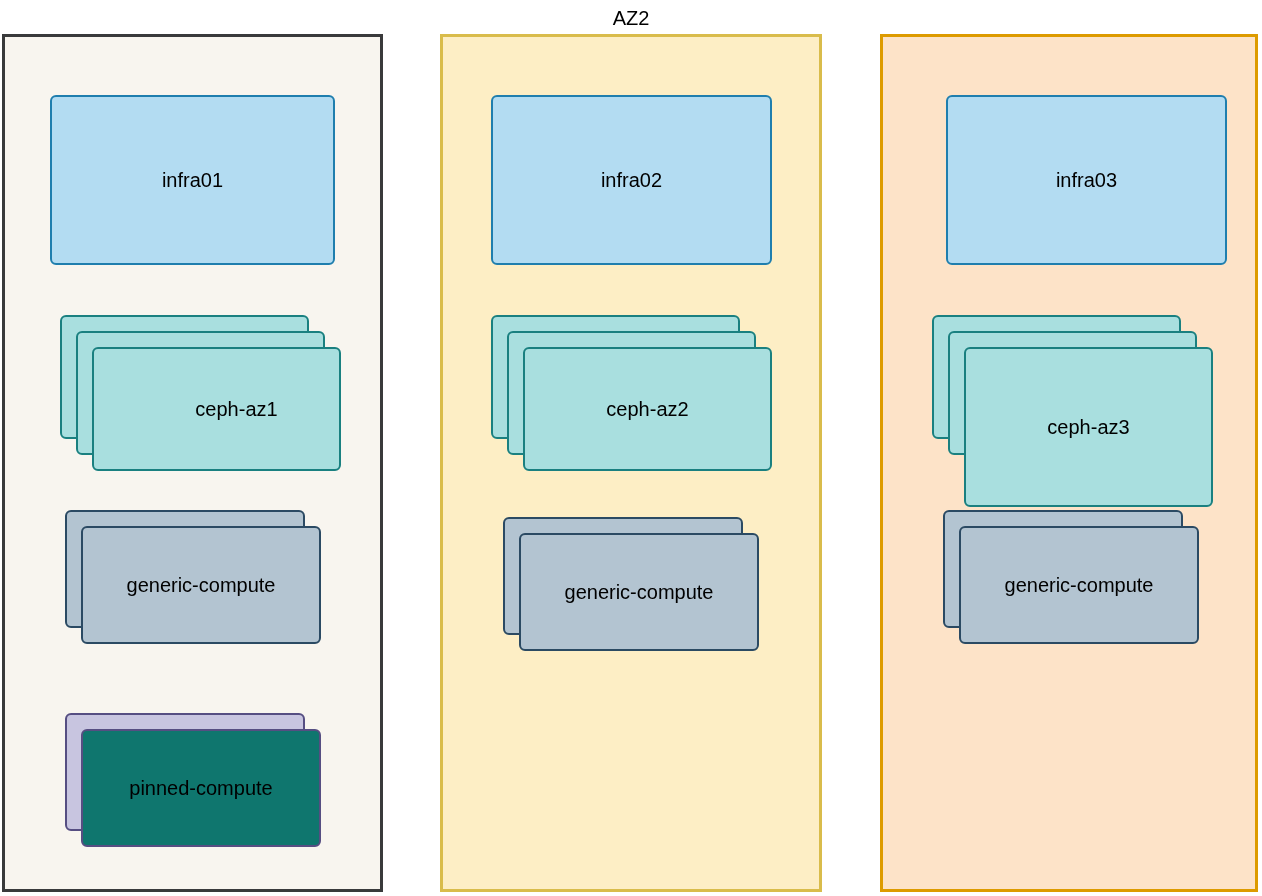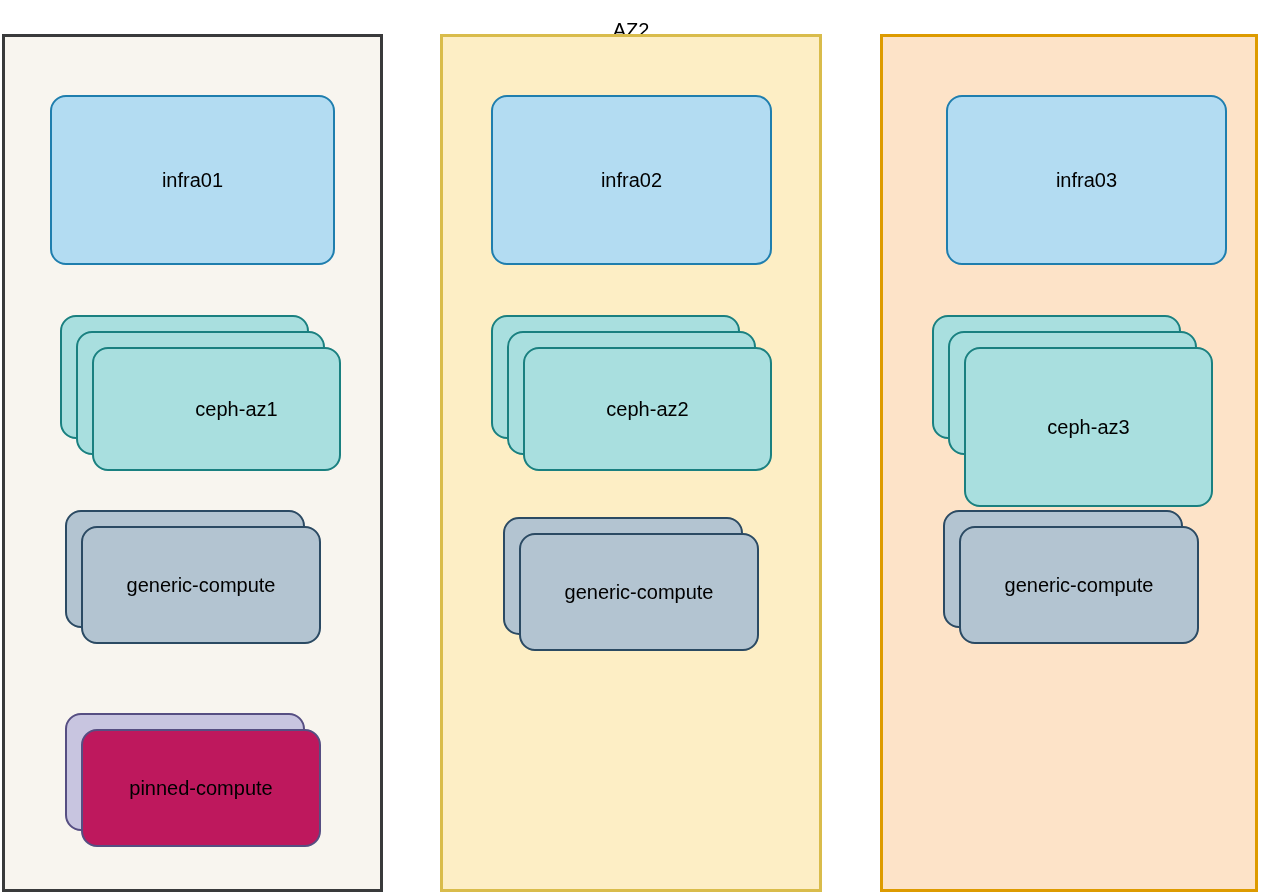--- a/index.html
+++ b/index.html
@@ -41,21 +41,21 @@
 
   
   .stack {
     position: absolute;
   }
   .card {
     position: absolute;
     box-sizing: border-box;
     border-style: solid;
     border-width: 2px;
-    border-radius: 16px;
+    border-radius: 6px;
     display: flex;
     align-items: center;
     justify-content: center;
   }
   .card-label {
     font-size: 20px;
     color: #000000;
     line-height: 24px;
     white-space: nowrap;
     user-select: none;
@@ -79,25 +79,25 @@
       </div>
     </div>
     <div class="stack" style="left: 65px; top: 510px; width: 256px; height: 134px;">
       <div class="card" style="left: 0px; top: 0px; width: 240px; height: 118px; background: rgb(179, 196, 209); border-color: rgb(43, 74, 99); z-index: 1;"></div>
       <div class="card" style="left: 16px; top: 16px; width: 240px; height: 118px; background: rgb(179, 196, 209); border-color: rgb(43, 74, 99); z-index: 2;">
         <span class="card-label">generic-compute</span>
       </div>
     </div>
     <div class="stack" style="left: 65px; top: 713px; width: 256px; height: 134px;">
       <div class="card" style="left: 0px; top: 0px; width: 240px; height: 118px; background: rgb(200, 197, 224); border-color: rgb(86, 78, 130); z-index: 1;"></div>
-      <div class="card" style="left: 16px; top: 16px; width: 240px; height: 118px; background: #be185d; border-color: rgb(86, 78, 130); z-index: 2;">
+      <div class="card" style="left: 16px; top: 16px; width: 240px; height: 118px; background: #0f766e; border-color: rgb(86, 78, 130); z-index: 2;">
         <span class="card-label">pinned-compute</span>
       </div>
     </div>
-    <div class="az-title" style="left: 440px; top: 4px; width: 382px; margin-top: 12px;">AZ2</div>
+    <div class="az-title" style="left: 440px; top: 4px; width: 382px;">AZ2</div>
     <div class="az-box" style="left: 440px; top: 34px; width: 382px; height: 858px; background: rgb(253, 238, 197); border-color: rgb(217, 188, 75);"></div>
     <div class="stack" style="left: 491px; top: 95px; width: 281px; height: 170px; padding-left: 12px;">
       <div class="card" style="left: 0px; top: 0px; width: 281px; height: 170px; background: rgb(179, 220, 242); border-color: rgb(31, 126, 174); z-index: 1;">
         <span class="card-label">infra02</span>
       </div>
     </div>
     <div class="stack" style="left: 491px; top: 315px; width: 281px; height: 156px; padding-left: 44px;">
       <div class="card" style="left: 0px; top: 0px; width: 249px; height: 124px; background: rgb(169, 223, 223); border-color: rgb(26, 128, 128); z-index: 1;"></div>
       <div class="card" style="left: 16px; top: 16px; width: 249px; height: 124px; background: rgb(169, 223, 223); border-color: rgb(26, 128, 128); z-index: 2;"></div>
       <div class="card" style="left: 32px; top: 32px; width: 249px; height: 124px; background: rgb(169, 223, 223); border-color: rgb(26, 128, 128); z-index: 3;">

